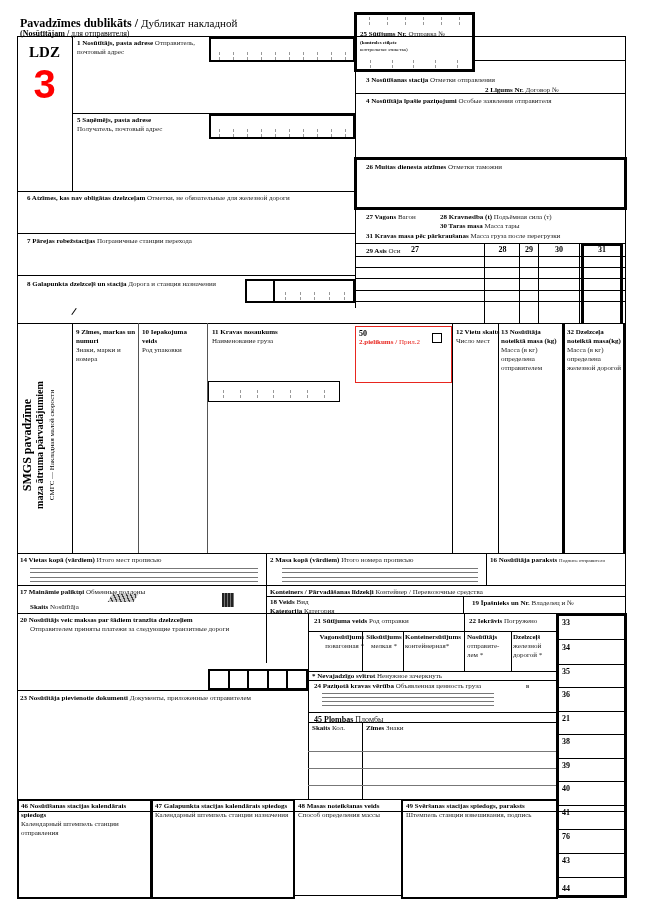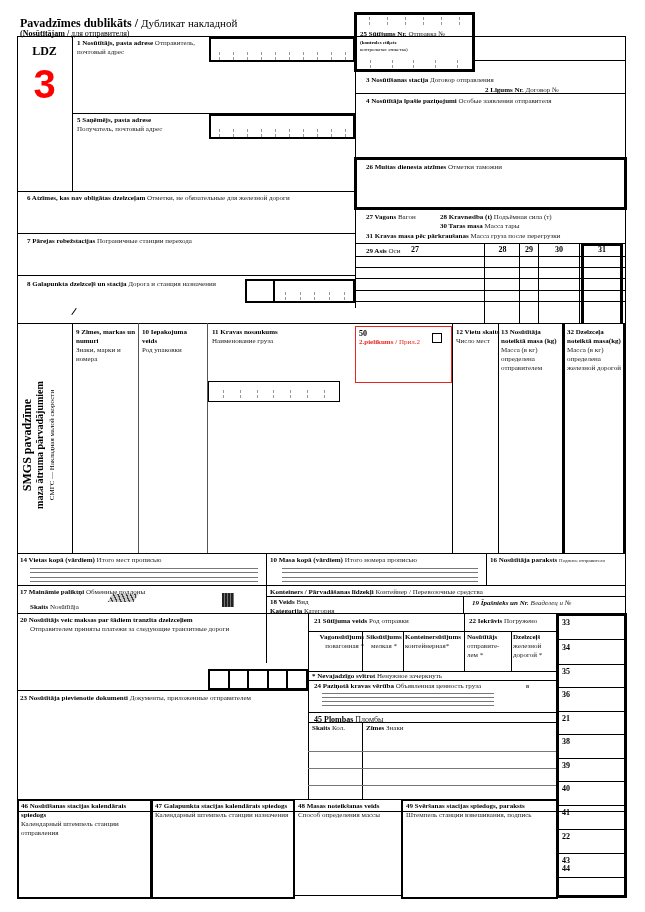--- a/index.html
+++ b/index.html
@@ -23,21 +23,21 @@
 <div class="abs" style="left:20px;top:16px;font-size:12px;">
   <b>Pavadzīmes dublikāts /</b> <span style="font-size:11px">Дубликат накладной</span>
 </div>
 <div class="abs" style="left:20px;top:29px;font-size:8px;">
   <b>(Nosūtītājam /</b> <span>для отправителя)</span>
 </div>
 
 <div class="abs b1" style="left:17px;top:36px;width:609px;height:776px;"></div>
 
 <div class="vl" style="left:72px;top:36px;height:155px"></div>
-<div class="abs" style="left:17px;top:44px;width:55px;text-align:center;font-size:12px;font-weight:bold;">LDZ</div>
+<div class="abs" style="left:17px;top:44px;width:55px;text-align:center;font-size:15px;font-weight:bold;">LDZ</div>
 <div class="abs" style="left:17px;top:62px;width:55px;text-align:center;font-family:'Liberation Sans',sans-serif;font-size:40px;font-weight:bold;color:#ff0000;">3</div>
 
 <div class="abs lbl" style="left:77px;top:39px;width:130px;"><b>1 Nosūtītājs, pasta adrese</b> <span class="ru">Отправитель, почтовый адрес</span></div>
 <div class="abs b1" style="left:209px;top:37px;width:146px;height:25px;border-width:2px;"></div>
 <div class="ticks" style="left:212px;top:48px;width:140px;height:12px">
     <span></span>
     <span></span>
     <span></span>
     <span></span>
     <span></span>
@@ -80,21 +80,21 @@
     <span></span>
     <span></span>
     <span></span>
     <span></span>
   </div>
 
 <div class="vl" style="left:355px;top:36px;height:272px"></div>
 <div class="abs lbl" style="left:485px;top:40px;margin-top:46px;"><b>2 Līgums Nr.</b> <span class="ru">Договор №</span></div>
 <div class="hl" style="left:475px;top:60px;width:151px"></div>
 
-<div class="abs lbl" style="left:366px;top:76px;"><b>3 Nosūtīšanas stacija</b> <span class="ru">Договор отправления</span></div>
+<div class="abs lbl" style="left:366px;top:76px;"><b>3 Nosūtīšanas stacija</b> <span class="ru">Отметки отправления</span></div>
 <div class="hl" style="left:355px;top:93px;width:271px"></div>
 
 <div class="abs lbl" style="left:366px;top:97px;"><b>4 Nosūtītāja īpašie paziņojumi</b> <span class="ru">Особые заявления отправителя</span></div>
 
 <div class="abs b3" style="left:354px;top:157px;width:273px;height:53px;"></div>
 <div class="abs lbl" style="left:366px;top:163px;"><b>26 Muitas dienesta atzīmes</b> <span class="ru">Отметки таможни</span></div>
 
 <div class="hl" style="left:17px;top:191px;width:338px"></div>
 <div class="abs lbl" style="left:27px;top:194px;"><b>6 Atzīmes, kas nav obligātas dzelzceļam</b> <span class="ru">Отметки, не обязательные для железной дороги</span></div>
 
@@ -179,38 +179,38 @@
 <div class="abs" style="left:562px;top:323px;width:64px;height:230px;border-left:3px solid #000;border-right:3px solid #000;"></div>
 <div class="abs lbl" style="left:567px;top:328px;width:58px;"><b>32 Dzelzceļa noteiktā masa(kg)</b><br><span class="ru">Масса (в кг) определена железной дорогой</span></div>
 
 <div class="hl" style="left:17px;top:553px;width:609px"></div>
 <div class="abs lbl" style="left:20px;top:556px;"><b>14 Vietas kopā (vārdiem)</b> <span class="ru">Итого мест прописью</span></div>
 <div class="gl" style="left:30px;top:568px;width:228px"></div>
 <div class="gl" style="left:30px;top:572px;width:228px"></div>
 <div class="gl" style="left:30px;top:577px;width:228px"></div>
 <div class="gl" style="left:30px;top:581px;width:228px"></div>
 <div class="vl" style="left:266px;top:553px;height:110px"></div>
-<div class="abs lbl" style="left:270px;top:556px;"><b>10 Masa kopā (vārdiem)</b> <span class="ru">Итого номера прописью</span></div>
+<div class="abs lbl" style="left:270px;top:556px;"><b>2 Masa kopā (vārdiem)</b> <span class="ru">Итого номера прописью</span></div>
 <div class="gl" style="left:282px;top:568px;width:196px"></div>
 <div class="gl" style="left:282px;top:572px;width:196px"></div>
 <div class="gl" style="left:282px;top:577px;width:196px"></div>
 <div class="gl" style="left:282px;top:581px;width:196px"></div>
 <div class="vl" style="left:486px;top:553px;height:32px"></div>
 <div class="abs lbl" style="left:490px;top:556px;"><b>16 Nosūtītāja paraksts</b> <span class="ru" style="font-size:5px">Подпись отправителя</span></div>
 
 <div class="hl" style="left:17px;top:585px;width:609px"></div>
 <div class="abs lbl" style="left:20px;top:588px;"><b>17 Maināmie paliktņi</b> <span class="ru">Обменные поддоны</span></div>
 <div class="abs lbl" style="left:30px;top:603px;"><b>Skaits</b> <span class="ru">Nosūtītāja</span></div>
 <div class="abs" style="left:110px;top:594px;width:26px;height:8px;background:repeating-linear-gradient(45deg,#444 0 1px,#ccc 1px 3px);transform:skewX(-30deg);"></div>
 <div class="abs" style="left:222px;top:593px;width:12px;height:14px;background:repeating-linear-gradient(90deg,#222 0 2px,#777 2px 3px);"></div>
 <div class="abs lbl" style="left:270px;top:588px;"><b>Konteiners / Pārvadāšanas līdzekļi</b> <span class="ru">Контейнер / Перевозочные средства</span></div>
 <div class="hl" style="left:266px;top:596px;width:360px"></div>
 <div class="abs lbl" style="left:270px;top:598px;"><b>18 Veids</b> <span class="ru">Вид</span><br><b>Kategorija</b> <span class="ru">Категория</span></div>
 <div class="vl" style="left:463px;top:596px;height:17px"></div>
-<div class="abs lbl" style="left:472px;top:599px;font-style:italic;"><b>19 Īpašnieks un Nr.</b> <span class="ru">Владелец и №</span></div>
+<div class="abs lbl" style="left:472px;top:599px;"><b>19 Īpašnieks un Nr.</b> <span class="ru">Владелец и №</span></div>
 
 <div class="hl" style="left:17px;top:613px;width:609px"></div>
 <div class="abs lbl" style="left:20px;top:616px;"><b>20 Nosūtītājs veic maksas par šādiem tranzīta dzelzceļiem</b><br><span class="ru" style="padding-left:10px">Отправителем приняты платежи за следующие транзитные дороги</span></div>
 <div class="abs" style="left:208px;top:669px;width:100px;height:21px;border:2px solid #000;display:flex;">
   <div style="flex:1;border-right:2px solid #000"></div>
     <div style="flex:1;border-right:2px solid #000"></div>
     <div style="flex:1;border-right:2px solid #000"></div>
     <div style="flex:1;border-right:2px solid #000"></div>
     <div style="flex:1"></div>
 </div>
@@ -265,23 +265,23 @@
   <div class="hl" style="left:0;top:261px;width:65px"></div>
   <div class="abs num" style="left:3px;top:2px">33</div>
   <div class="abs num" style="left:3px;top:27px">34</div>
   <div class="abs num" style="left:3px;top:51px">35</div>
   <div class="abs num" style="left:3px;top:74px">36</div>
   <div class="abs num" style="left:3px;top:98px">21</div>
   <div class="abs num" style="left:3px;top:121px">38</div>
   <div class="abs num" style="left:3px;top:145px">39</div>
   <div class="abs num" style="left:3px;top:168px">40</div>
   <div class="abs num" style="left:3px;top:192px">41</div>
-  <div class="abs num" style="left:3px;top:216px">22</div>
+  <div class="abs num" style="left:3px;top:216px">76</div>
   <div class="abs num" style="left:3px;top:240px">43</div>
-  <div class="abs num" style="left:3px;top:248px">44</div>
+  <div class="abs num" style="left:3px;top:268px">44</div>
 </div>
 
 <div class="abs b1" style="left:17px;top:799px;width:135px;height:100px;border-width:2px;"></div>
 <div class="abs lbl" style="left:21px;top:802px;width:128px;"><b>46 Nosūtīšanas stacijas kalendārais spiedogs</b><br><span class="ru">Календарный штемпель станции отправления</span></div>
 <div class="abs b1" style="left:151px;top:799px;width:144px;height:100px;border-width:2px;"></div>
 <div class="abs lbl" style="left:155px;top:802px;width:138px;"><b>47 Galapunkta stacijas kalendārais spiedogs</b><br><span class="ru">Календарный штемпель станции назначения</span></div>
 <div class="abs b1" style="left:294px;top:799px;width:108px;height:97px;"></div>
 <div class="abs lbl" style="left:298px;top:802px;width:102px;"><b>48 Masas noteikšanas veids</b><br><span class="ru">Способ определения массы</span></div>
 <div class="abs b1" style="left:401px;top:799px;width:157px;height:100px;border-width:2px;"></div>
 <div class="abs lbl" style="left:406px;top:802px;width:148px;"><b>49 Svēršanas stacijas spiedogs, paraksts</b><br><span class="ru">Штемпель станции взвешивания, подпись</span></div>

